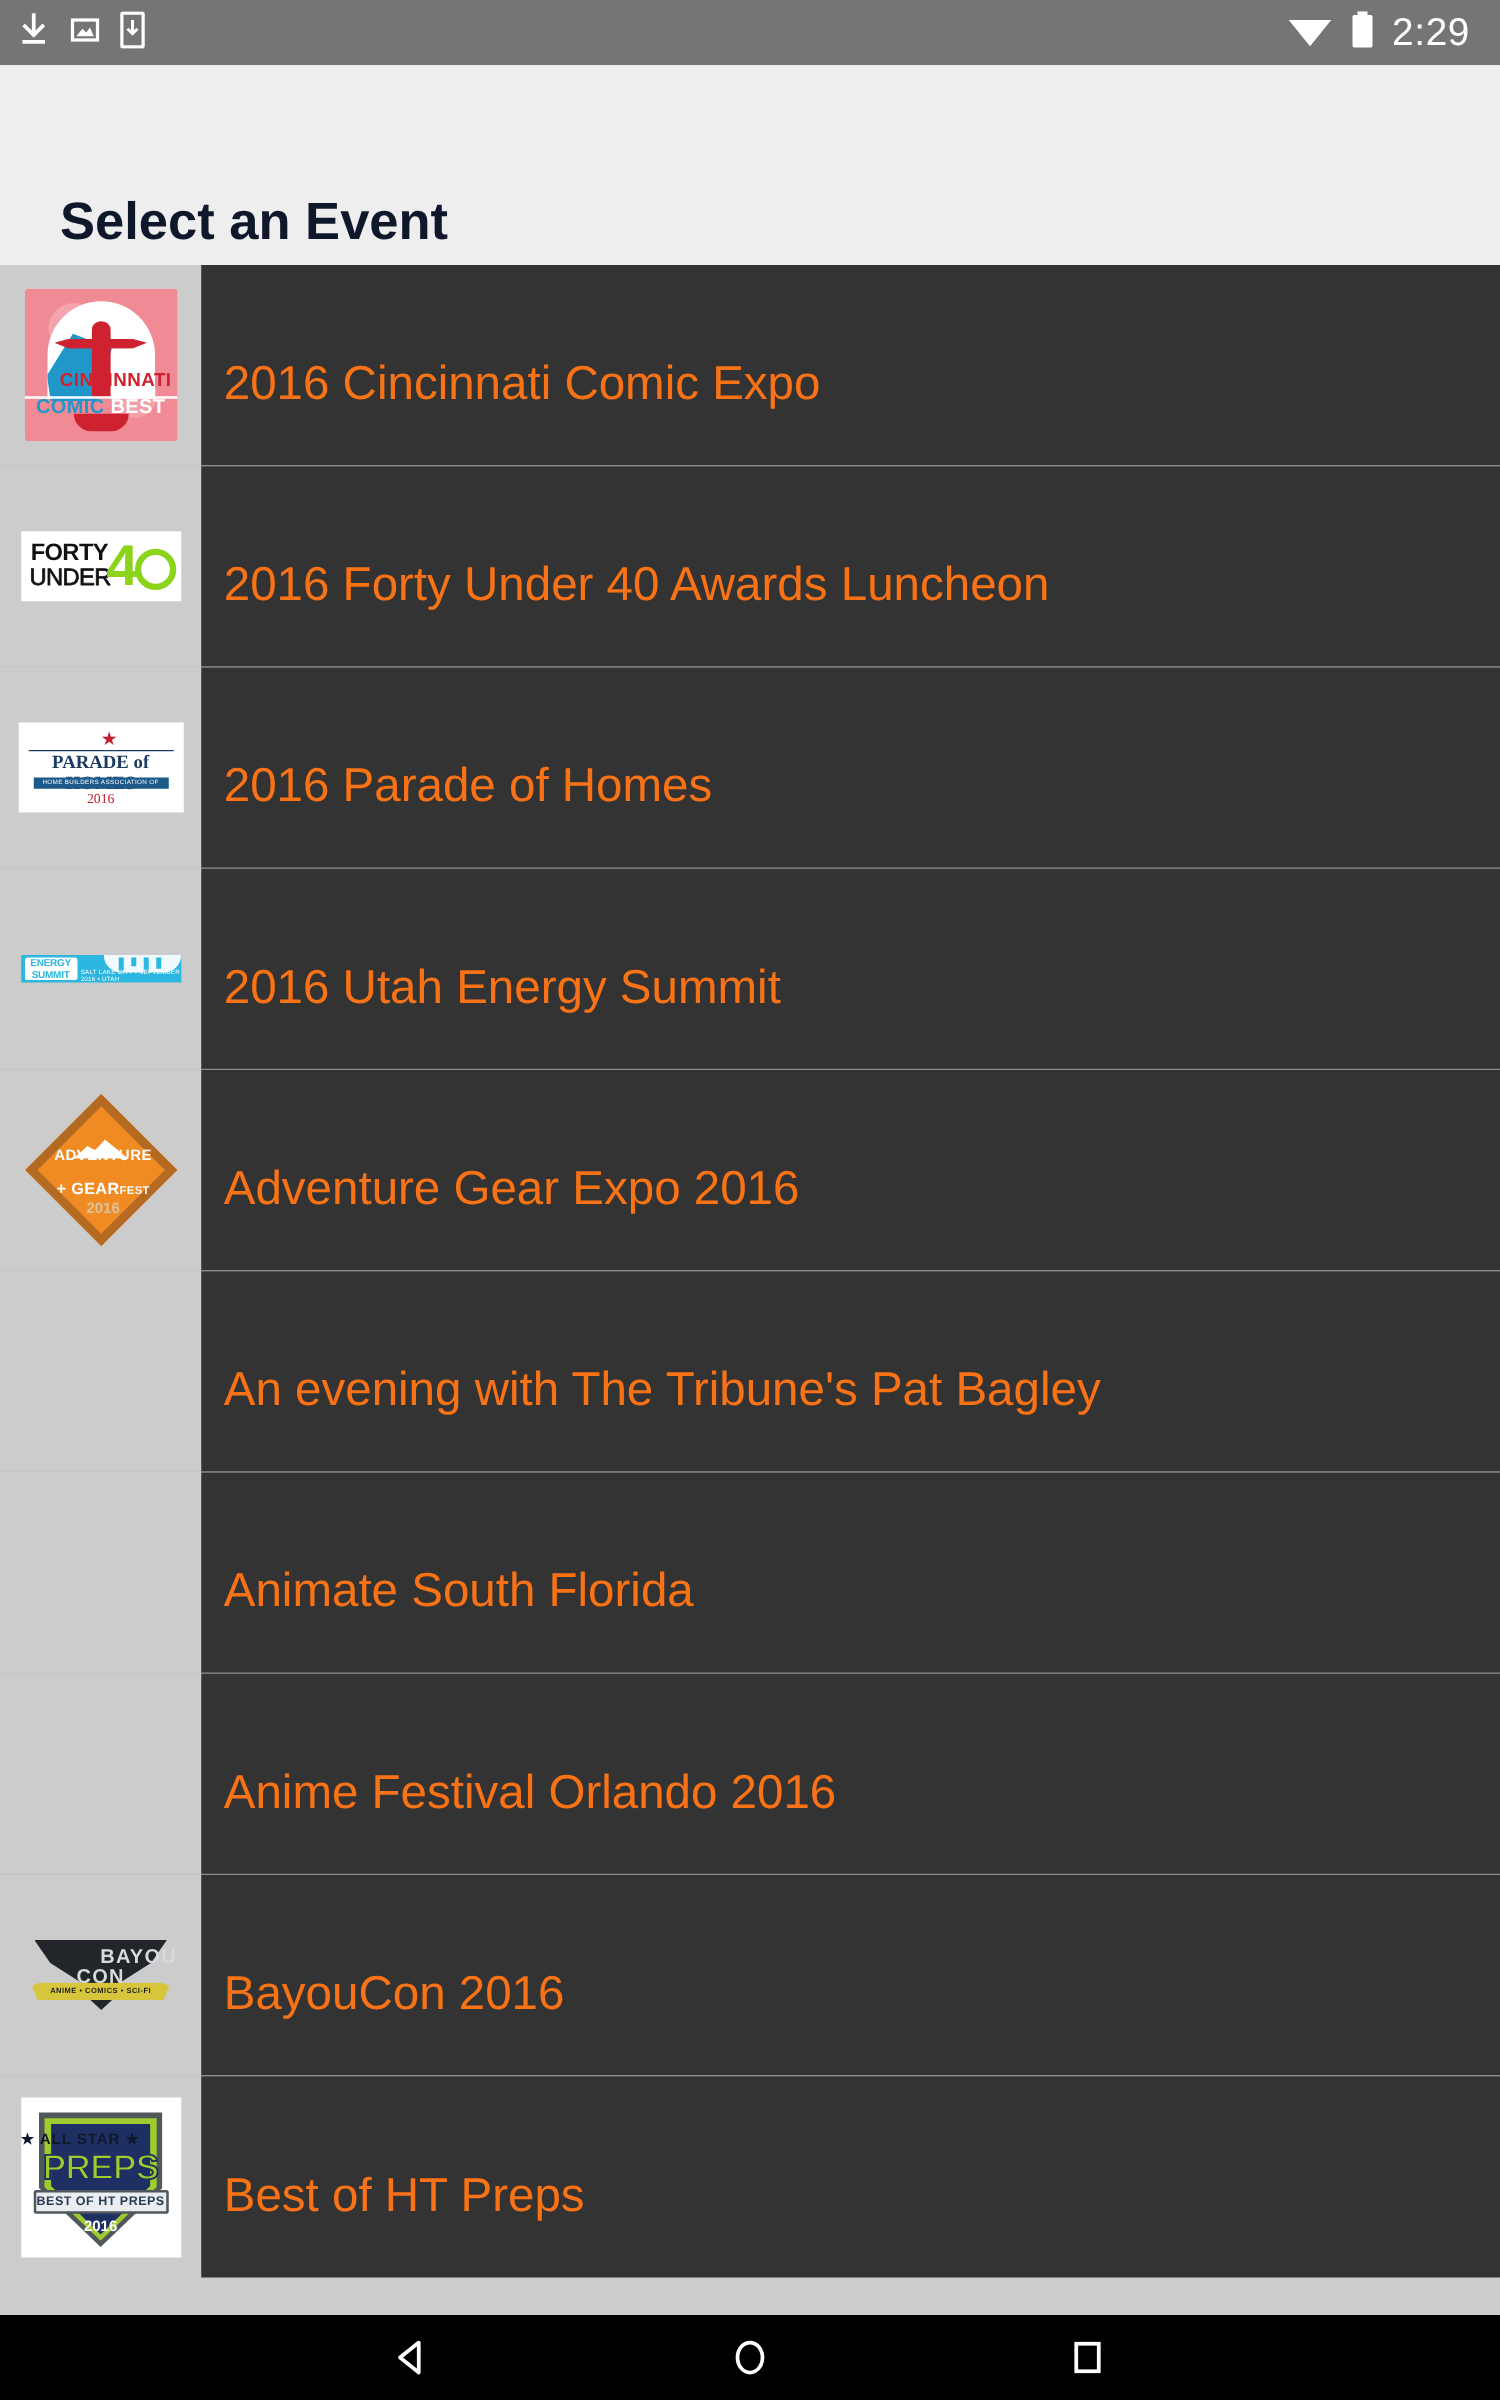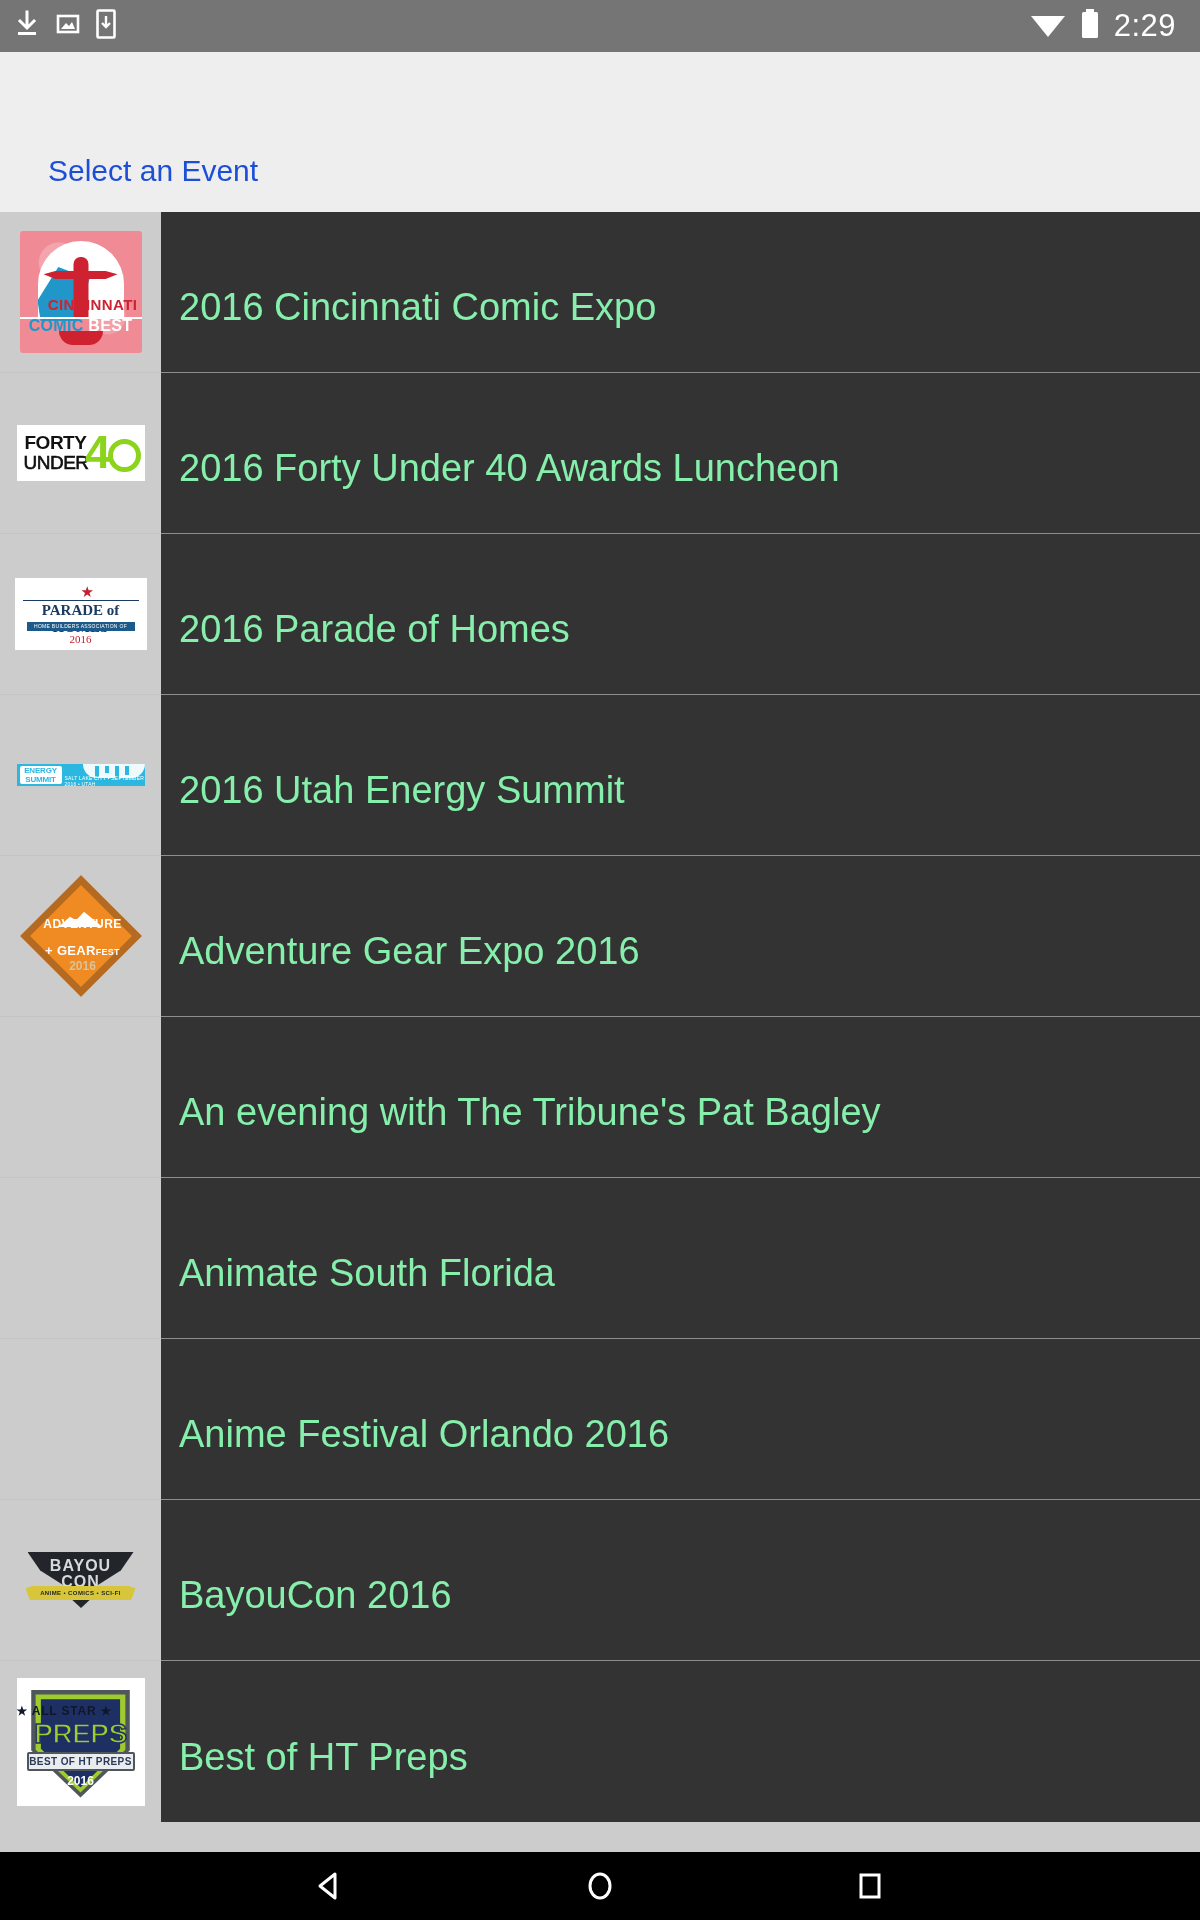--- a/index.html
+++ b/index.html
@@ -22,21 +22,21 @@
   .status-time{ color:#fff; font-size:31px; letter-spacing:0.5px; }
   .sicon{ display:block; }
 
   
   .header{
     position:absolute; top:52px; left:0; width:1200px; height:160px;
     background:#eeeeee;
   }
   .header-title{
     position:absolute; left:48px; top:104px;
-    font-size:30px; color:#1d4ed8; font-weight:400; line-height:1;
+    font-size:42px; color:#0f172a; font-weight:700; line-height:1;
   }
 
   
   .list{
     position:absolute; top:212px; left:0; width:1200px; height:1640px;
     background:#cccccc; overflow:hidden;
   }
   .row{
     position:relative; display:flex; width:1200px; height:161px;
     background:#cccccc;
@@ -47,21 +47,21 @@
     display:flex; align-items:center; justify-content:center;
     border-bottom:1px solid #c4c4c4;
   }
   .title-cell{
     position:relative; flex:1; height:161px; background:#333333;
     display:flex; align-items:center;
     border-bottom:1px solid #8e8e8e;
     padding-left:18px;
   }
   .row-title{
-    color:#86efac; font-size:38px; font-weight:400; line-height:1.05;
+    color:#f97316; font-size:38px; font-weight:400; line-height:1.05;
     white-space:nowrap;
     margin-top:32px;
   }
   .row:last-child .thumb-cell,
   .row:last-child .title-cell{ border-bottom:none; }
 
   
   .logo{ position:relative; display:block; }
 
   
@@ -162,21 +162,21 @@
   .gear-l2{ position:absolute; left:0; top:66px; width:122px; text-align:center;
     color:#fff; font-size:13px; font-weight:bold; letter-spacing:0.3px; }
   .gear-l2 small{ font-size:9px; font-weight:bold; }
   .gear-yr{ position:absolute; left:0; top:82px; width:122px; text-align:center;
     color:#d9c39a; font-size:12px; font-weight:bold; }
 
   
   .logo-bayou{ width:122px; height:60px; }
   .bayou-tri{ position:absolute; left:8px; top:2px; width:106px; height:44px;
     background:#22262a; clip-path:polygon(0 0,100% 0,88% 42%,50% 100%,12% 42%); }
-  .bayou-a{ position:absolute; left:0; top:7px; width:122px; text-align:center;
+  .bayou-a{ position:absolute; left:0; top:7px; width:122px; text-align:right;
     color:#d7dadd; font-size:16px; font-weight:bold; letter-spacing:1px; }
   .bayou-b{ position:absolute; left:0; top:23px; width:122px; text-align:center;
     color:#d7dadd; font-size:16px; font-weight:bold; letter-spacing:1px; }
   .bayou-rib{ position:absolute; left:6px; top:36px; width:110px; height:14px;
     background:#d7c63c; clip-path:polygon(0 18%,6% 0,94% 0,100% 18%,96% 100%,4% 100%); }
   .bayou-rib span{ display:block; text-align:center; color:#1d2024; font-size:6px;
     font-weight:bold; line-height:14px; letter-spacing:0.4px; }
   .bayou-pt{ position:absolute; left:50%; top:46px; transform:translateX(-50%);
     width:0;height:0;border-left:13px solid transparent;border-right:13px solid transparent;
     border-top:12px solid #22262a; }

